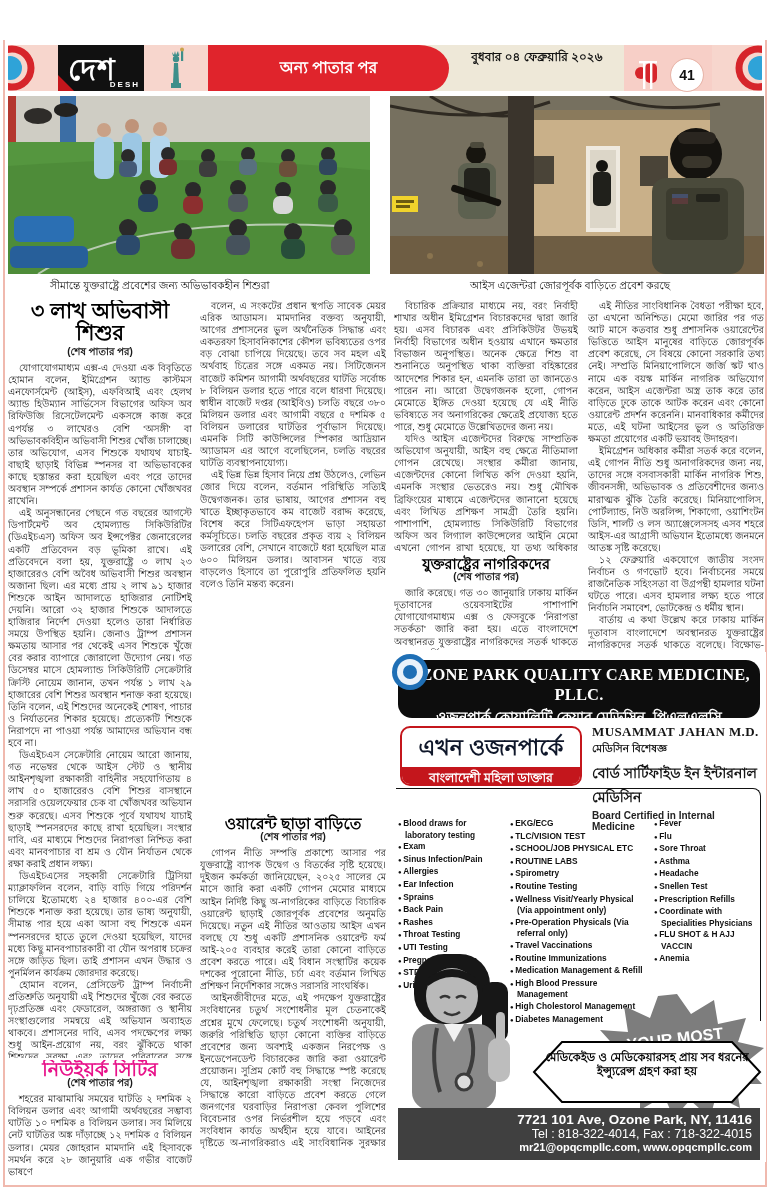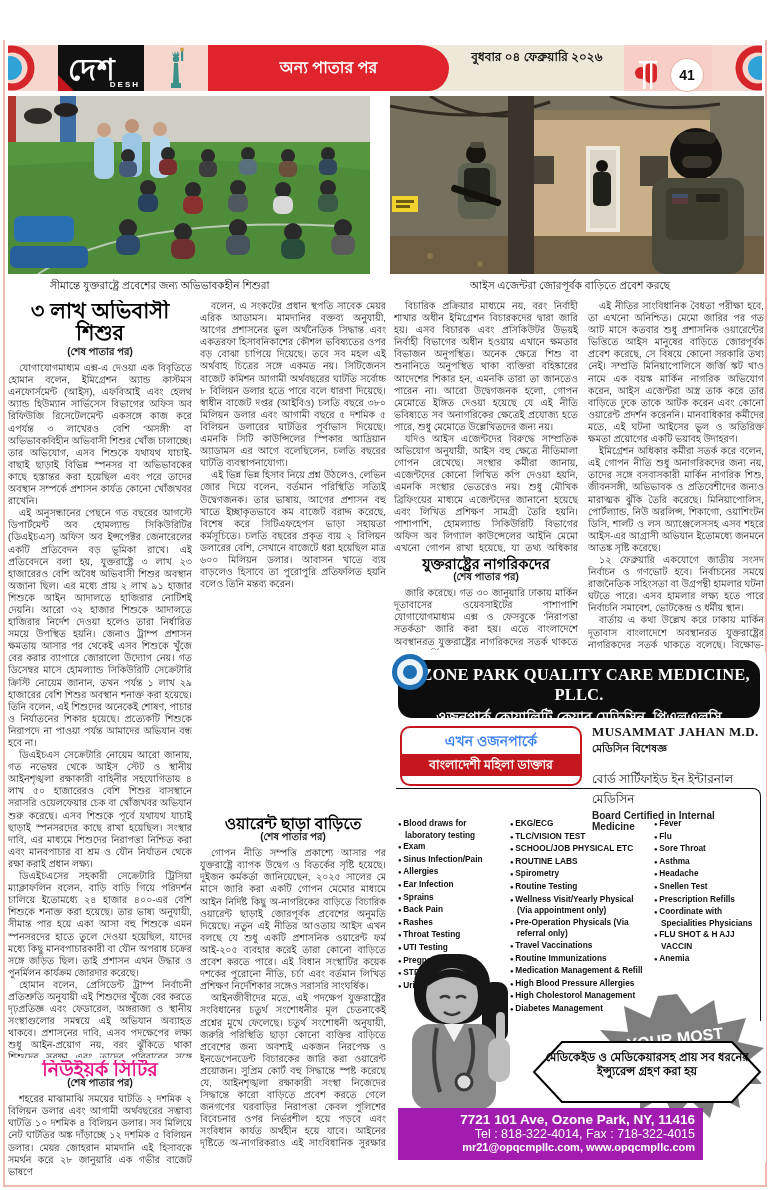--- a/index.html
+++ b/index.html
@@ -54,43 +54,43 @@
   .subhead.black{color:#000;font-size:15.5px;}
 
   
   .ad{position:absolute;left:392px;top:652px;width:374px;height:510px;background:#fff;}
   .ad-header{position:absolute;left:6px;top:8px;width:362px;height:58px;background:#0d0d0d;border-radius:14px;
              text-align:center;color:#fff;padding-top:5px;box-sizing:border-box;}
   .ad-title-en{font-family:"Liberation Serif","DejaVu Serif",serif;font-weight:bold;font-size:16.5px;letter-spacing:.2px;}
   .ad-title-bn{font-weight:bold;font-size:14px;margin-top:1px;}
   .ad-seal{position:absolute;left:-2px;top:0px;}
   .now-card{position:absolute;left:8px;top:74px;width:178px;height:56px;border:2px solid #c4161c;border-radius:10px;overflow:hidden;background:#fff;}
-  .now-1{font-size:14px;font-weight:bold;text-align:center;color:#3b82f6;padding-top:2px;}
+  .now-1{font-size:22px;font-weight:bold;text-align:center;color:#0f172a;padding-top:2px;}
   .now-2{background:#c4161c;color:#fff;font-size:12.5px;font-weight:bold;text-align:center;padding:2px 0 0;}
   .doc-block{position:absolute;left:200px;top:72px;width:168px;}
   .doc-name{font-family:"Liberation Serif","DejaVu Serif",serif;font-weight:bold;font-size:13px;letter-spacing:.4px;}
   .doc-bn{font-size:10.5px;font-weight:bold;margin-top:1px;}
-  .board-bn{font-size:12px;font-weight:normal;margin-top:12px;}
+  .board-bn{font-size:14px;font-weight:bold;margin-top:4px;}
   .board-en{font-size:10px;font-weight:bold;color:#222;}
   .svc-banner{position:absolute;left:0px;top:136px;width:212px;height:21px;background:#0d0d0d;color:#fff;
               font-weight:bold;font-size:13.5px;padding:2px 0 0 10px;box-sizing:border-box;border-radius:0 10px 10px 0;}
   .svc-box{position:absolute;left:4px;top:136px;width:364px;height:232px;border-top:1px solid #111;border-right:1px solid #111;border-radius:0 8px 0 0;}
   .svc{position:absolute;font-size:8.3px;line-height:10.6px;color:#111;}
   .svc ul{margin:0;padding:0;list-style:none;}
   .svc li{margin:0 0 1px 0;text-indent:-7px;padding-left:7px;font-weight:bold;}
   .svc li:before{content:"● ";font-size:6px;}
   .svc.s1{left:6px;top:166px;width:106px;}
   .svc.s2{left:118px;top:166px;width:138px;}
   .svc.s3{left:262px;top:166px;width:104px;}
   .doctor{position:absolute;left:0px;top:300px;}
   .burst{position:absolute;left:196px;top:340px;}
   .burst text{font-weight:bold;fill:#fff;}
   .hexa{position:absolute;left:140px;top:388px;}
   .hexa-text{position:absolute;left:152px;top:398px;width:206px;text-align:center;font-size:11.5px;font-weight:bold;line-height:14px;color:#000;}
-  .ad-footer{position:absolute;left:6px;top:456px;width:305px;height:52px;background:#a21caf;color:#fff;
+  .ad-footer{position:absolute;left:6px;top:456px;width:362px;height:52px;background:#404040;color:#fff;
              text-align:right;padding:4px 8px 0 0;box-sizing:border-box;}
   .adr1{font-size:13.5px;font-weight:bold;}
   .adr2{font-size:12.5px;font-weight:normal;}
   .adr3{font-size:11px;font-weight:bold;}
 </style>
 </head>
 <body>
 
 <div class="page">
   <div class="edge l"></div>
@@ -395,21 +395,21 @@
           <li>TLC/VISION TEST</li>
           <li>SCHOOL/JOB PHYSICAL ETC</li>
           <li>ROUTINE LABS</li>
           <li>Spirometry</li>
           <li>Routine Testing</li>
           <li>Wellness Visit/Yearly Physical (Via appointment only)</li>
           <li>Pre-Operation Physicals (Via referral only)</li>
           <li>Travel Vaccinations</li>
           <li>Routine Immunizations</li>
           <li>Medication Management &amp; Refill</li>
-          <li>High Blood Pressure Allergies</li>
+          <li>High Blood Pressure Management</li>
           <li>High Cholestorol Management</li>
           <li>Diabetes Management</li>
         </ul>
     </div>
     <div class="svc s3">
       <ul>
           <li>Fever</li>
           <li>Flu</li>
           <li>Sore Throat</li>
           <li>Asthma</li>

